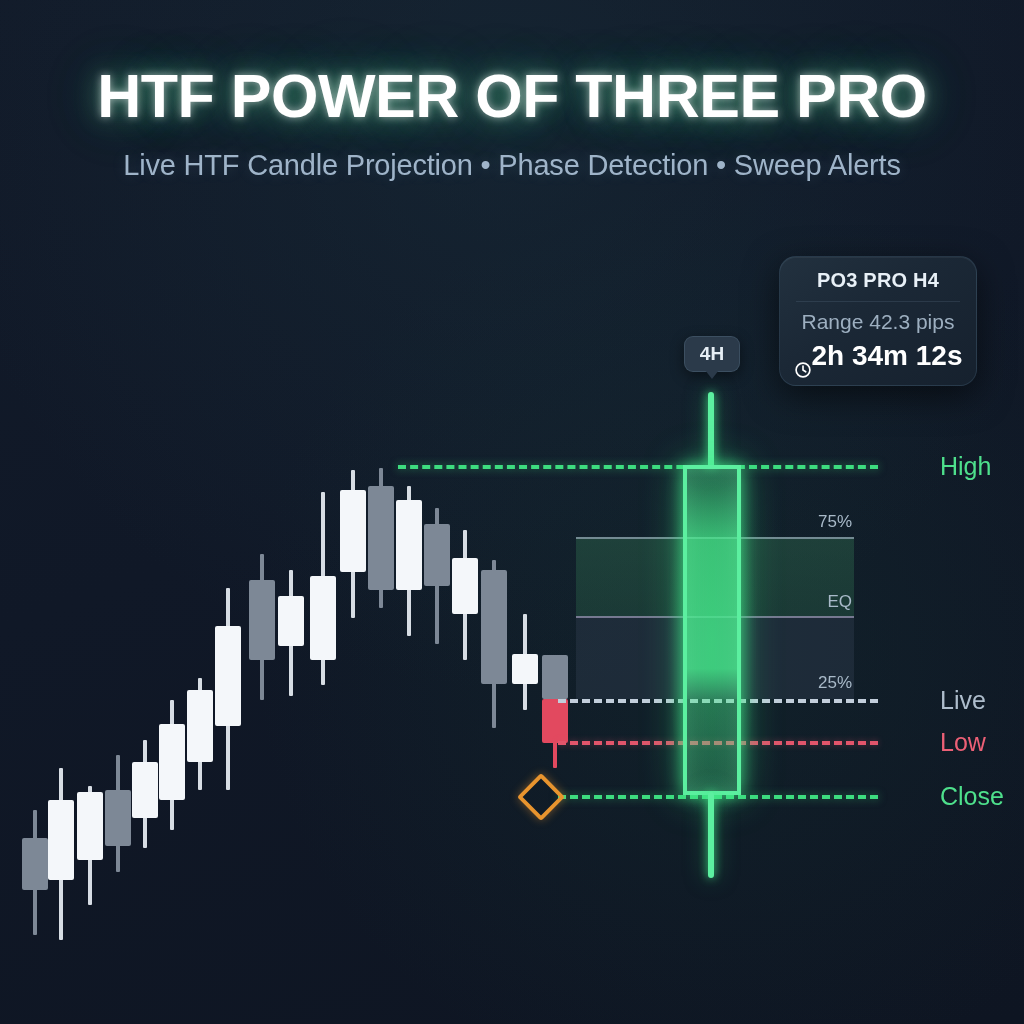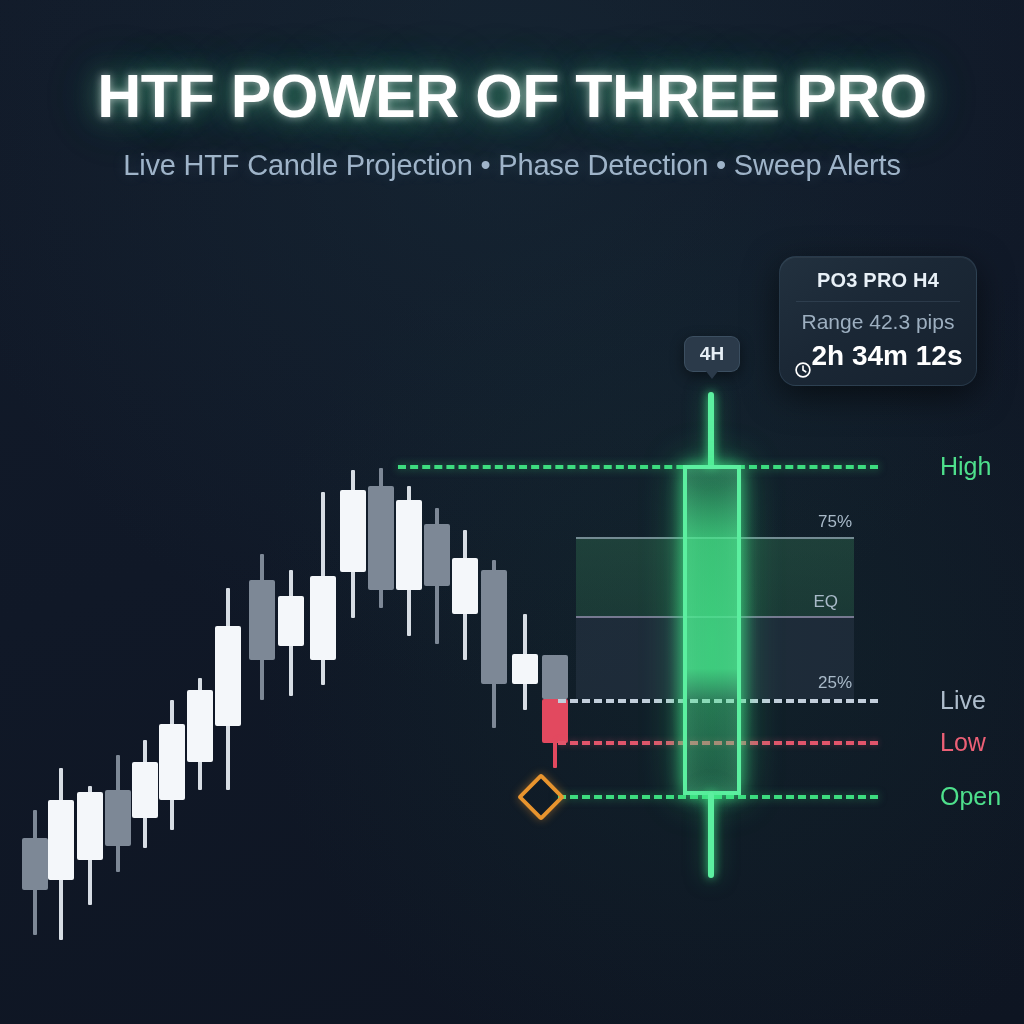--- a/index.html
+++ b/index.html
@@ -66,21 +66,21 @@
   #zone-box{position:absolute;left:576px;top:537px;width:278px;height:162px;}
   #zone-upper{position:absolute;left:0;top:0;width:100%;height:80px;
     background:linear-gradient(180deg,rgba(42,94,72,.52),rgba(38,88,68,.46));}
   #zone-lower{position:absolute;left:0;top:80px;width:100%;height:82px;
     background:rgba(46,58,76,.46);}
   .zline{position:absolute;left:0;width:100%;height:2px;}
   #line75{top:0;background:rgba(185,200,220,.55);}
   #lineEQ{top:79px;background:rgba(175,165,200,.62);}
   .zlabel{position:absolute;font-size:17px;color:#a9bac9;white-space:nowrap;}
   #lab75{right:2px;top:-25px;}
-  #labEQ{right:16px;top:-24px;}
+  #labEQ{right:2px;top:-24px;}
   #lab25{right:2px;bottom:4px;}
 
   
   .lvl{position:absolute;height:0;border-top-width:4px;border-top-style:dashed;}
   #lvl-high{left:398px;top:465px;width:480px;border-color:#3ddc7f;
     filter:drop-shadow(0 0 4px rgba(61,220,127,.55));}
   #lvl-open{left:558px;top:699px;width:320px;border-color:#c2cedb;}
   #lvl-low{left:558px;top:741px;width:320px;border-color:#e2556b;
     filter:drop-shadow(0 0 3px rgba(226,85,107,.4));}
   #lvl-close{left:558px;top:795px;width:320px;border-color:#3ddc7f;
@@ -186,21 +186,21 @@
   </div>
 
   <div class="lvl" id="lvl-high"></div>
   <div class="lvl" id="lvl-open"></div>
   <div class="lvl" id="lvl-low"></div>
   <div class="lvl" id="lvl-close"></div>
 
   <div class="lvl-label" id="lab-high">High</div>
   <div class="lvl-label" id="lab-open">Live</div>
   <div class="lvl-label" id="lab-low">Low</div>
-  <div class="lvl-label" id="lab-close">Open</div>
+  <div class="lvl-label" id="lab-close">Close</div>
 
   <div id="proj-glow"></div>
   <div id="proj-wick-top"></div>
   <div id="proj-body"></div>
   <div id="proj-wick-bot"></div>
 
   <div id="sweep-marker"></div>
 
   <div id="tf-badge">4H</div>
 

